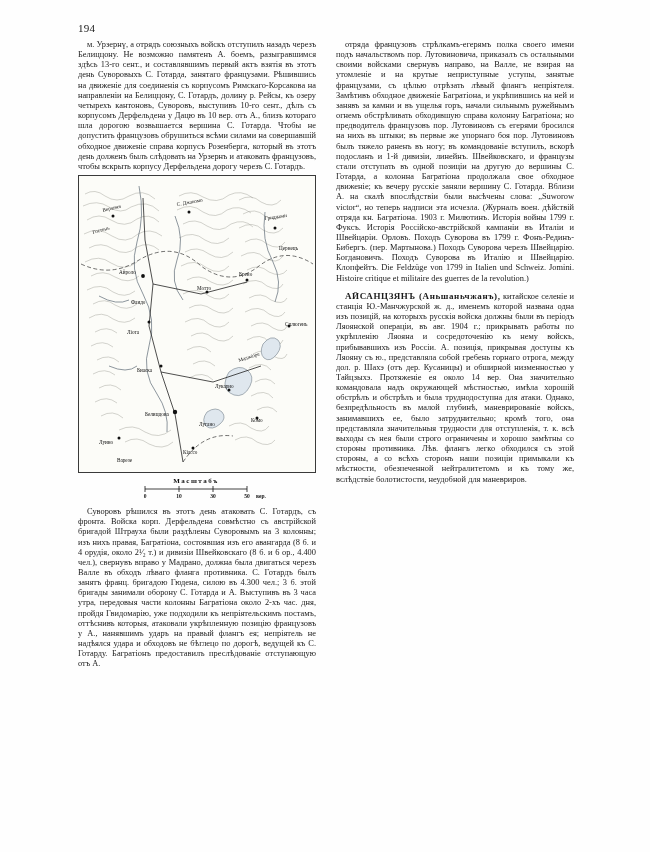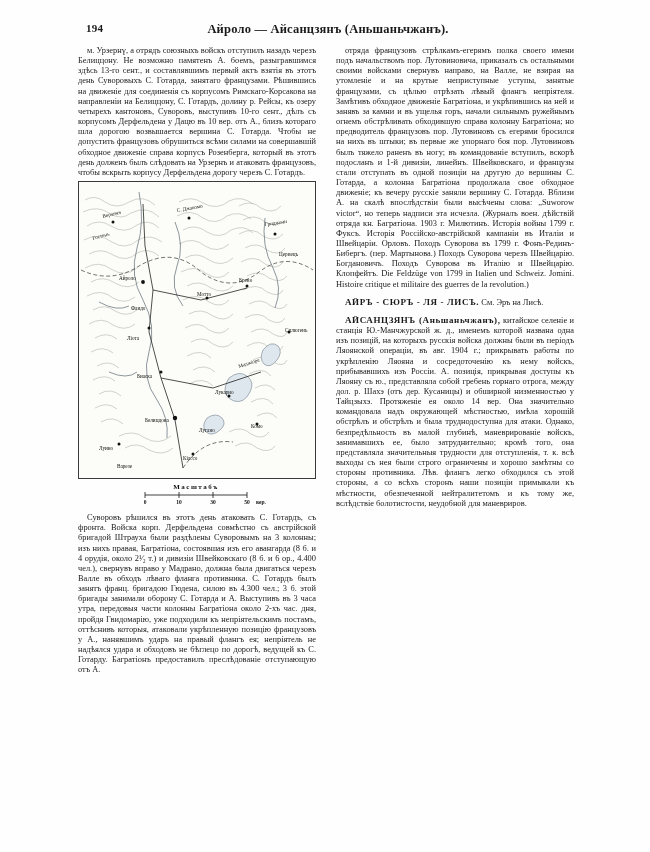--- a/index.html
+++ b/index.html
@@ -24,41 +24,41 @@
   }
   .header {
     position: absolute;
     left: 78px;
     top: 22px;
     width: 500px;
     height: 18px;
   }
   .page-number {
     position: absolute;
-    left: 8px;
+    left: 0;
     top: 0;
     font-size: 11px;
-    font-weight: bold;
+    font-weight: normal;
     letter-spacing: 0.3px;
     text-align: right;
   }
   .running-title {
     position: absolute;
     left: 0;
     top: 0;
     width: 500px;
     text-align: center;
     font-size: 12.5px;
     font-weight: bold;
     letter-spacing: 0.2px;
   }
   .columns {
     position: absolute;
     left: 78px;
-    top: 46px;
+    top: 40px;
     width: 496px;
     height: 790px;
   }
   .col {
     position: absolute;
     top: 0;
     width: 238px;
   }
   .col-left { left: 0; }
   .col-right { left: 258px; }
@@ -106,21 +106,20 @@
     text-indent: 9px;
   }
 </style>
 </head>
 <body>
 
 <div class="page">
 
   <div class="header">
     <div class="page-number">194</div>
-    <div class="running-title">Айроло — Айсанцзянъ (Аньшаньчжанъ).</div>
   </div>
 
   <div class="columns">
 
     <div class="col col-left">
 
       <p class="body">м. Урзернү, а отрядъ союзныхъ войскъ отступилъ назадъ черезъ Белиццону. Не возможно памятенъ А. боемъ, разыгравшимся здѣсь 13-го сент., и составлявшимъ первый актъ взятія въ этотъ день Суворовыхъ С. Готарда, занятаго французами. Рѣшившись на движеніе для соединенія съ корпусомъ Римскаго-Корсакова на направленіи на Белиццону, С. Готардъ, долину р. Рейсы, къ озеру четырехъ кантоновъ, Суворовъ, выступивъ 10-го сент., дѣлъ съ корпусомъ Дерфельдена у Дацю въ 10 вер. отъ А., близъ котораго шла дорогою возвышается вершина С. Готарда. Чтобы не допустить французовъ обрушиться всѣми силами на совершавшій обходное движеніе справа корпусъ Розенберга, который въ этотъ день долженъ былъ слѣдовать на Урзернъ и атаковать французовъ, чтобы вскрыть корпусу Дерфельдена дорогу черезъ С. Готардъ.</p>
 
       <div class="figure">
         <div class="map-frame">
@@ -263,19 +262,18 @@
           </svg>
         </div>
       </div>
 
       <p class="body">Суворовъ рѣшился въ этотъ день атаковать С. Готардъ, съ фронта. Войска корп. Дерфельдена совмѣстно съ австрійской бригадой Штрауха были раздѣлены Суворовымъ на 3 колонны; изъ нихъ правая, Багратіона, состоявшая изъ его авангарда (8 б. и 4 орудія, около 2¹⁄₂ т.) и дивизіи Швейковскаго (8 б. и 6 ор., 4.400 чел.), свернувъ вправо у Мадрано, должна была двигаться черезъ Валле въ обходъ лѣваго фланга противника. С. Готардъ былъ занятъ франц. бригадою Гюдена, силою въ 4.300 чел.; 3 б. этой бригады занимали оборону С. Готарда и А. Выступивъ въ 3 часа утра, передовыя части колонны Багратіона около 2-хъ час. дня, пройдя Гвидомарію, уже подходили къ непріятельскимъ постамъ, оттѣснивъ которыя, атаковали укрѣпленную позицію французовъ у А., нанявшимъ ударъ на правый флангъ ея; непріятель не надѣялся удара и обходовъ не бѣглецо по дорогѣ, ведущей къ С. Готарду. Багратіонъ предоставилъ преслѣдованіе отступающую отъ А.</p>
     </div>
 
     <div class="col col-right">
       <p class="body">отряда французовъ стрѣлкамъ-егерямъ полка своего имени подъ начальствомъ пор. Лутовиновича, приказалъ съ остальными своими войсками свернувъ направо, на Валле, не взирая на утомленіе и на крутые неприступные уступы, занятые французами, съ цѣлью отрѣзать лѣвый флангъ непріятеля. Замѣтивъ обходное движеніе Багратіона, и укрѣпившись на ней и занявъ за камни и въ ущелья горъ, начали сильнымъ ружейнымъ огнемъ обстрѣливать обходившую справа колонну Багратіона; но предводитель французовъ пор. Лутовиновъ съ егерями бросился на нихъ въ штыки; въ первые же упорнаго боя пор. Лутовиновъ былъ тяжело раненъ въ ногу; въ командованіе вступилъ, вскорѣ подосланъ и 1-й дивизіи, линейнъ. Швейковскаго, и французы стали отступать въ одной позиціи на другую до вершины С. Готарда, а колонна Багратіона продолжала свое обходное движеніе; къ вечеру русскіе заняли вершину С. Готарда. Вблизи А. на скалѣ впослѣдствіи были высѣчены слова: „Suworow victor“, но теперь надписи эта исчезла. (Журналъ воен. дѣйствій отряда кн. Багратіона. 1903 г. Милютинъ. Исторія войны 1799 г. Фуксъ. Исторія Россійско-австрійской кампаніи въ Италіи и Швейцаріи. Орловъ. Походъ Суворова въ 1799 г. Фонъ-Рединъ-Бибергъ. (пер. Мартынова.) Походъ Суворова черезъ Швейцарію. Богдановичъ. Походъ Суворова въ Италію и Швейцарію. Клопфейтъ. Die Feldzüge von 1799 in Italien und Schweiz. Jomini. Histoire critique et militaire des guerres de la revolution.)</p>
 
-      <p class="entry"><span class="entry-head">АЙРЪ - СЮРЪ - ЛЯ - ЛИСЪ.</span><span> См. Эръ на Лисѣ.</span></p>
 
       <p class="entry"><span class="entry-head">АЙСАНЦЗЯНЪ (Аньшаньчжанъ),</span><span> китайское селеніе и станція Ю.-Манчжурской ж. д., именемъ которой названа одна изъ позицій, на которыхъ русскія войска должны были въ періодъ Ляоянской операціи, въ авг. 1904 г.; прикрывать работы по укрѣпленію Ляояна и сосредоточенію къ нему войскъ, прибывавшихъ изъ Россіи. А. позиція, прикрывая доступы къ Ляояну съ ю., представляла собой гребень горнаго отрога, между дол. р. Шахэ (отъ дер. Кусаницы) и обширной низменностью у Тайцзыхэ. Протяженіе ея около 14 вер. Она значительно командовала надъ окружающей мѣстностью, имѣла хорошій обстрѣлъ и обстрѣлъ и была труднодоступна для атаки. Однако, безпредѣльность въ малой глубинѣ, маневрированіе войскъ, занимавшихъ ее, было затруднительно; кромѣ того, она представляла значительныя трудности для отступленія, т. к. всѣ выходы съ нея были строго ограничены и хорошо замѣтны со стороны противника. Лѣв. флангъ легко обходился съ этой стороны, а со всѣхъ сторонъ наши позиціи примыкали къ мѣстности, обезпеченной нейтралитетомъ и къ тому же, вслѣдствіе болотистости, неудобной для маневриров.</span></p>
     </div>
 
   </div>
 </div>
 
 </body></html>

